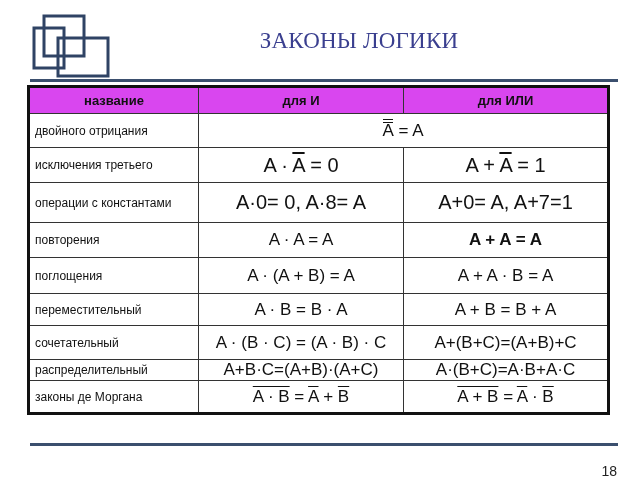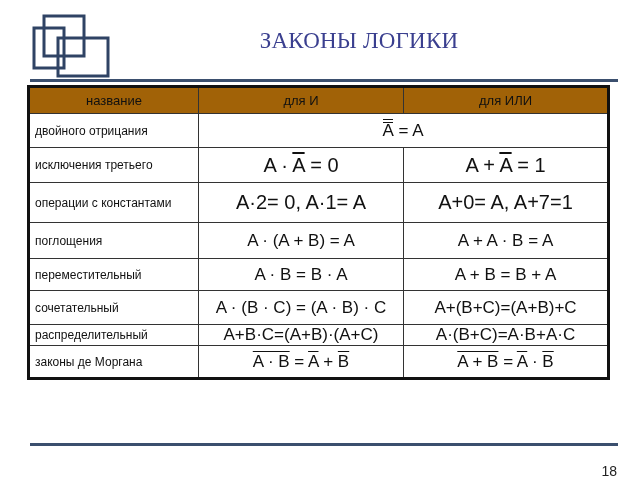--- a/index.html
+++ b/index.html
@@ -4,21 +4,21 @@
 <style>
   html, body { margin:0; padding:0; background:#ffffff; }
   body { width:640px; height:480px; position:relative; overflow:hidden; font-family:"Liberation Sans", sans-serif; }
   .logo { position:absolute; left:30px; top:14px; width:80px; height:64px; }
   .title { position:absolute; left:0; right:0; top:28px; text-align:center; padding-left:78px; font-family:"Liberation Serif", serif; font-size:23px; color:#3a3f8f; letter-spacing:0.2px; }
   .rule-top { position:absolute; left:30px; width:588px; top:79px; height:3px; background:#3b4f6e; }
   .rule-bottom { position:absolute; left:30px; width:588px; top:443px; height:3px; background:#3b4f6e; }
   .page-num { position:absolute; right:23px; top:456px; font-size:14px; color:#222;margin-top:7px; }
   table.laws { position:absolute; left:27px; top:85px; width:580px; border-collapse:collapse; border:3px solid #111; table-layout:fixed; }
   table.laws td, table.laws th { border:1.5px solid #333; padding:0 4px; color:#111; }
-  table.laws th { background:#a16207; font-size:13px; font-weight:normal; height:25px; text-align:center; }
+  table.laws th { background:#d946ef; font-size:13px; font-weight:bold; height:25px; text-align:center; }
   table.laws td.name { font-size:12px; text-align:left; padding-left:5px; }
   table.laws td.f { text-align:center; font-size:17px; white-space:nowrap; }
   td.big { font-size:20px !important; }
   td.bold { font-weight:bold; }
   .ov { text-decoration:overline; }
   .dov { position:relative; display:inline-block; }
   .dov::before { content:""; position:absolute; left:1px; right:1px; top:-2px; border-top:1px solid #111; }
   .dov::after { content:""; position:absolute; left:1px; right:1px; top:1px; border-top:1px solid #111; }
 </style>
 </head>
@@ -49,22 +49,27 @@
     <td class="name">двойного отрицания</td>
     <td class="f" colspan="2"><span class="dov">A</span><span> = A</span></td>
   </tr>
   <tr style="height:35px">
     <td class="name">исключения третьего</td>
     <td class="f big"><span>A · </span><span class="ov">A</span><span> = 0</span></td>
     <td class="f big"><span>A + </span><span class="ov">A</span><span> = 1</span></td>
   </tr>
   <tr style="height:40px">
     <td class="name">операции с константами</td>
-    <td class="f big">A·2= 0,  A·1= A</td>
+    <td class="f big">A·0= 0,  A·8= A</td>
     <td class="f big">A+0= A,  A+7=1</td>
+  </tr>
+  <tr style="height:35px">
+    <td class="name">повторения</td>
+    <td class="f">A · A = A</td>
+    <td class="f bold">A + A = A</td>
   </tr>
   <tr style="height:36px">
     <td class="name">поглощения</td>
     <td class="f">A · (A + B) = A</td>
     <td class="f">A + A · B = A</td>
   </tr>
   <tr style="height:32px">
     <td class="name">переместительный</td>
     <td class="f">A · B = B · A</td>
     <td class="f">A + B = B + A</td>

